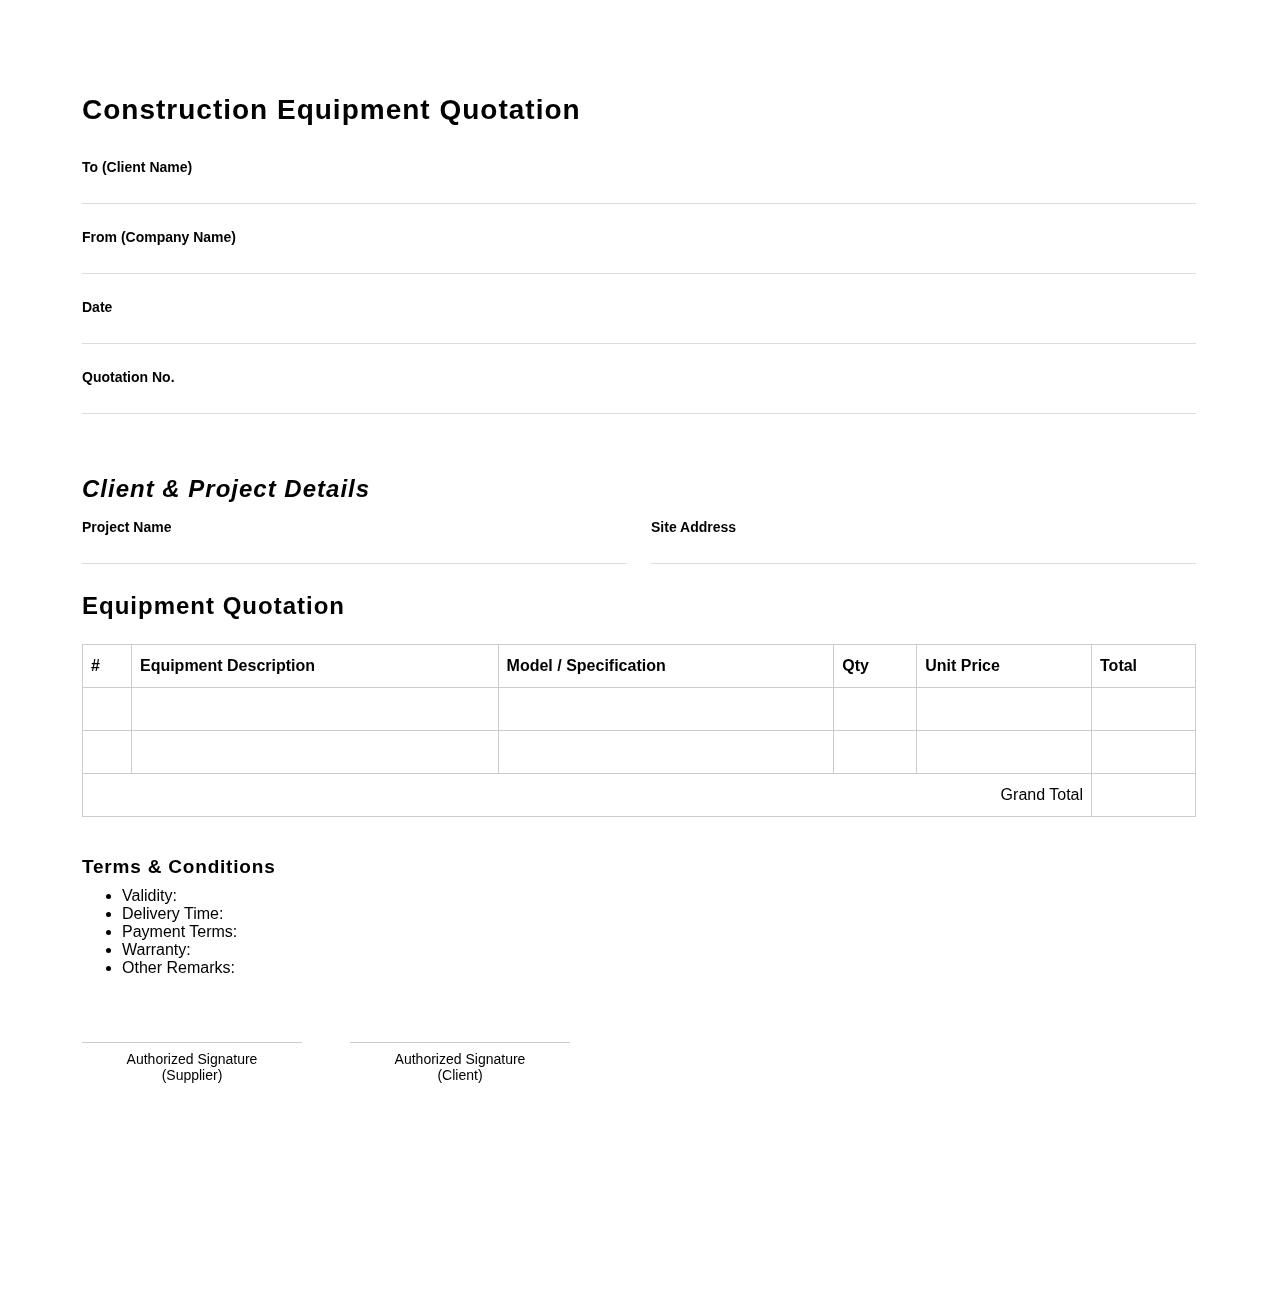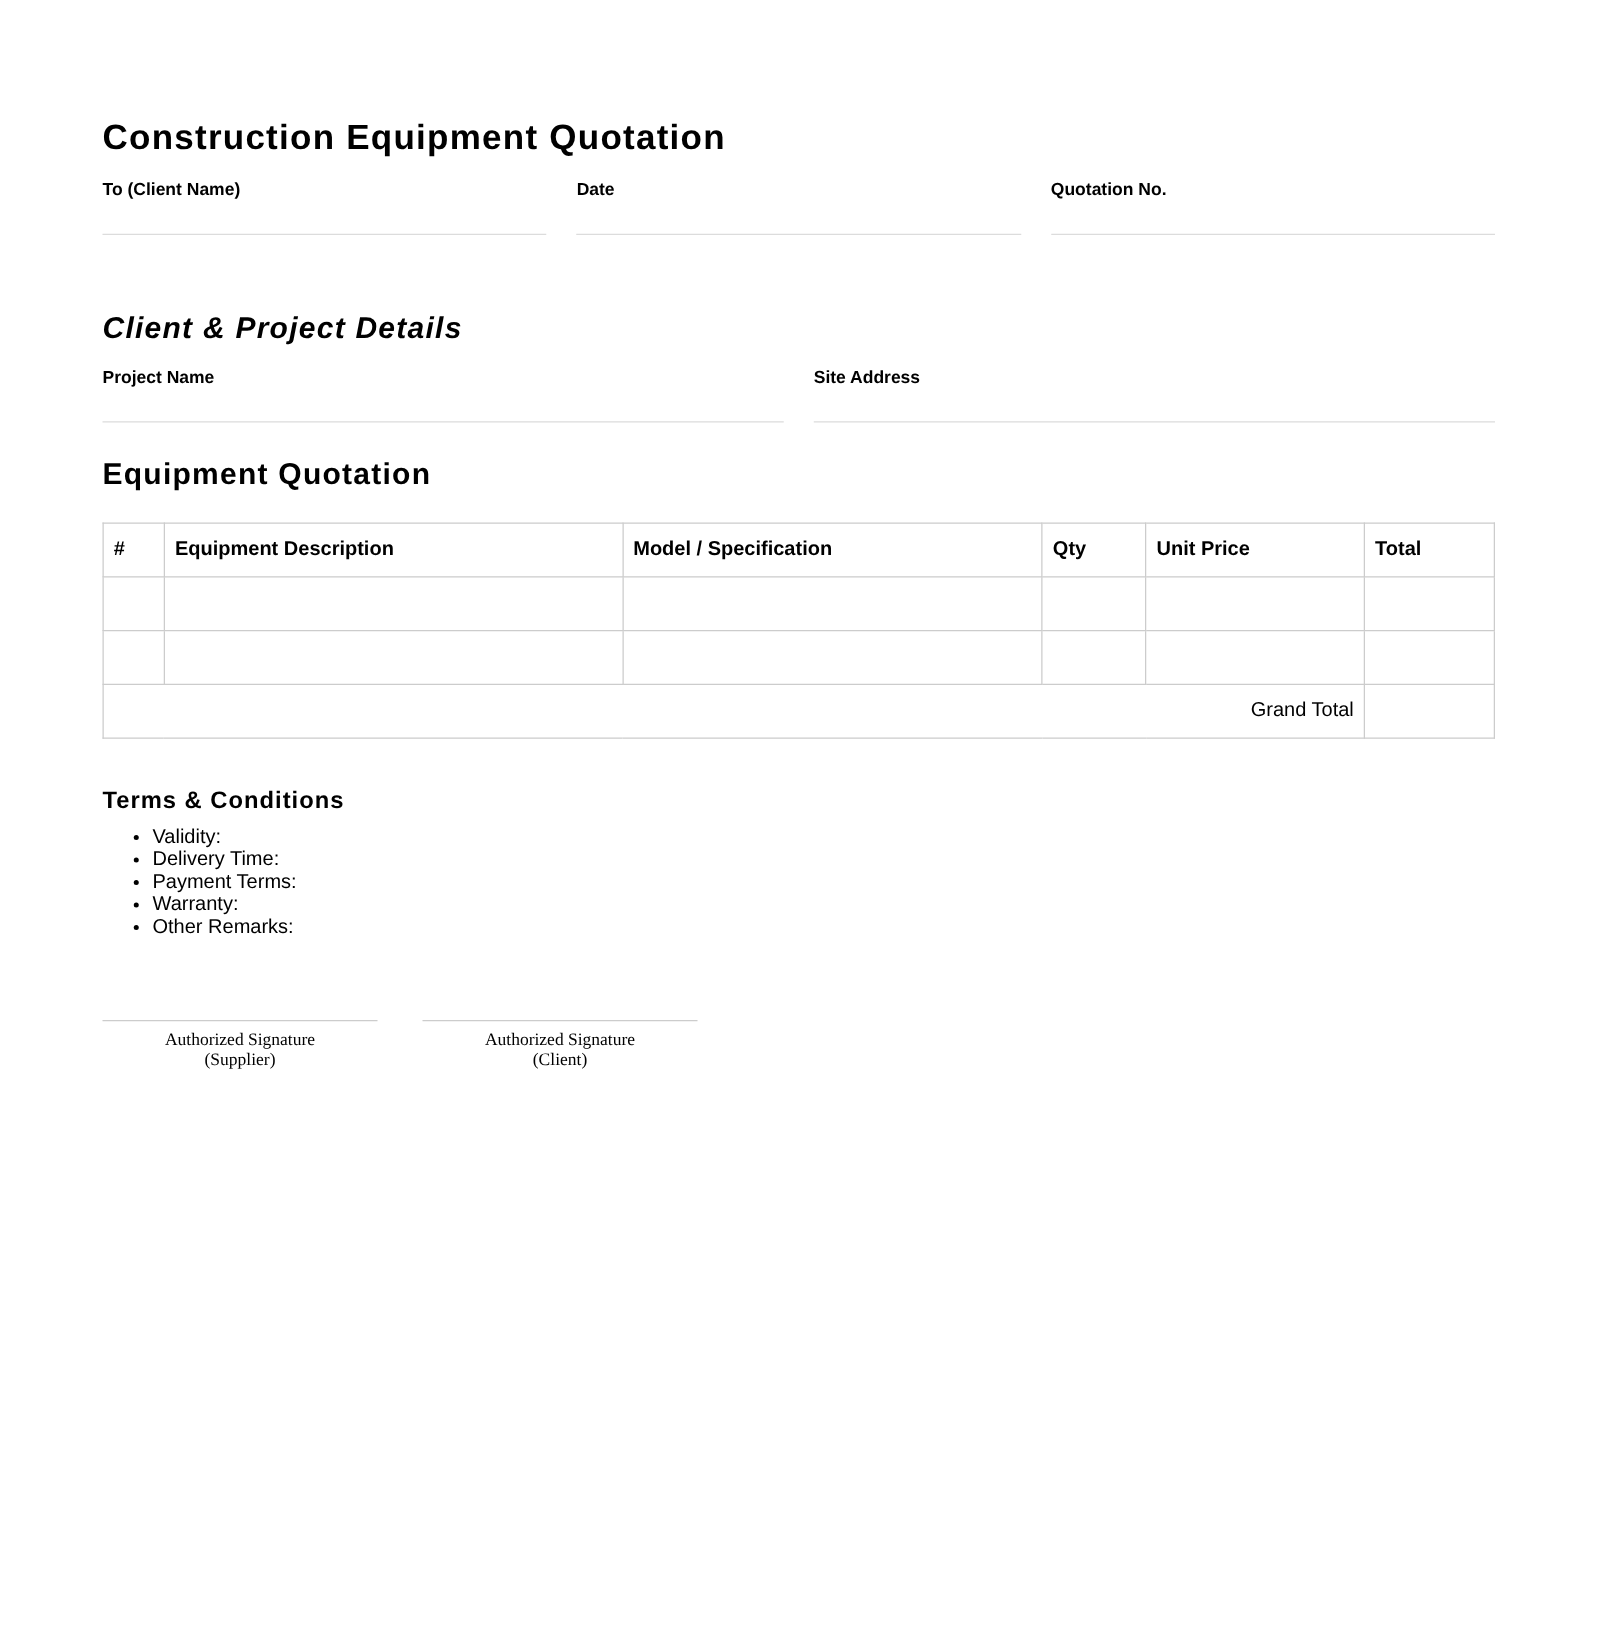--- a/index.html
+++ b/index.html
@@ -35,33 +35,37 @@
     }
     th, td {
       border: 1px solid #cccccc; height: 43px; padding: 0 8px;
       text-align: left; vertical-align: middle;
     }
     th { font-weight: bold; }
     td.grand-label { text-align: right; font-weight: normal; }
     ul.terms {
       margin: 0; padding-left: 40px; font-size: 16px; line-height: 18px;
     }
-    .sigs { display: flex; gap: 36px; font-family: Liberation Serif, serif; }
+    .sigs { display: flex; gap: 48px; }
     .sig { width: 220px; text-align: center; font-size: 14px; line-height: 16px; }
     .sig-line { border-top: 1px solid #cccccc; height: 9px; }
   </style>
 </head>
 <body>
 
 <div class="page">
   <h1>Construction Equipment Quotation</h1>
 
-  <div class="row" style="margin-top:12px;">
+  <div class="row" style="margin-top:28px;flex-direction:column;">
     <div class="field">
       <div class="field-label">To (Client Name)</div>
+      <div class="field-line"></div>
+    </div>
+    <div class="field">
+      <div class="field-label">From (Company Name)</div>
       <div class="field-line"></div>
     </div>
     <div class="field">
       <div class="field-label">Date</div>
       <div class="field-line"></div>
     </div>
     <div class="field">
       <div class="field-label">Quotation No.</div>
       <div class="field-line"></div>
     </div>

